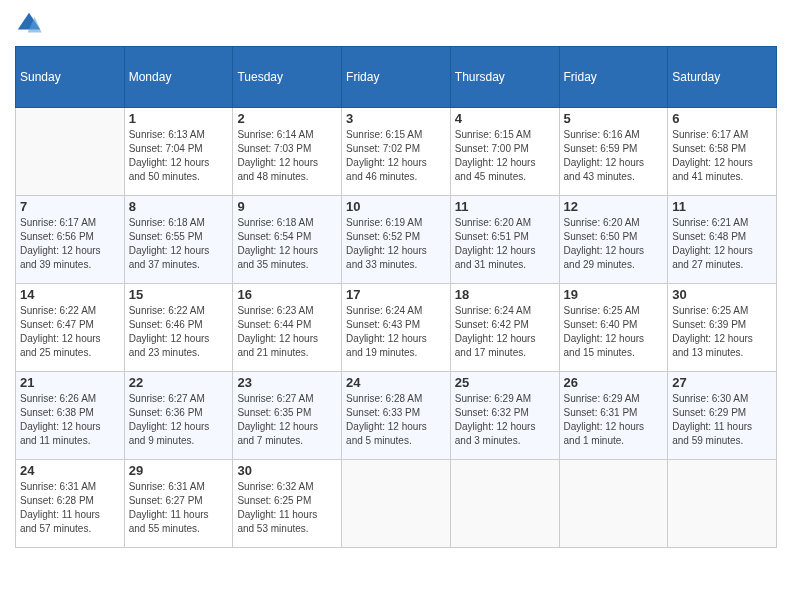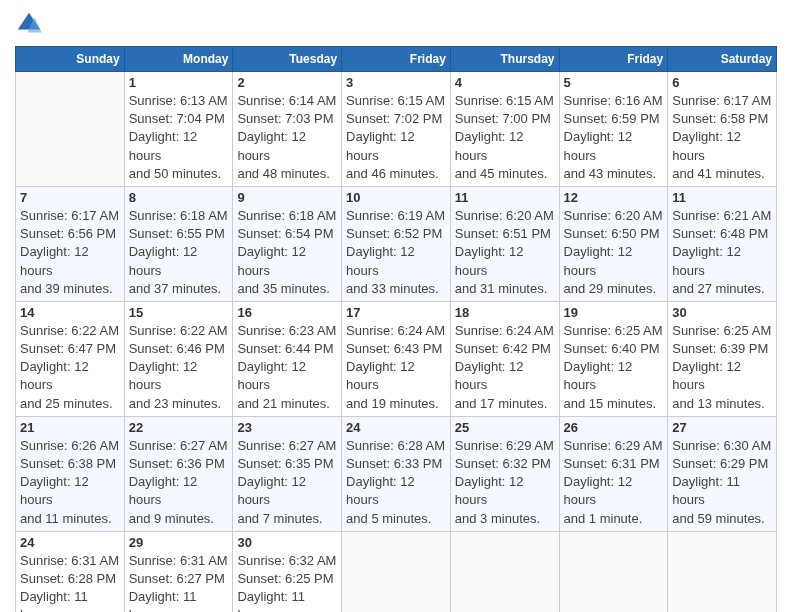--- a/index.html
+++ b/index.html
@@ -59,23 +59,23 @@
     }
     .calendar {
       width: 100%;
       border-collapse: collapse;
       table-layout: fixed;
     }
     .calendar th {
       background: #2a6db5;
       color: #fff;
       font-size: 12px;
-      font-weight: bold;
-      padding: 5px 4px;
-      text-align: right;
+      font-weight: normal;
+      padding: 23px 4px;
+      text-align: left;
       border: 1px solid #1a5a9a;
     }
     .calendar td {
       border: 1px solid #ccc;
       vertical-align: top;
       padding: 3px 4px;
       height: 88px;
       width: 113px;
       font-size: 9.5px;
       color: #333;
@@ -85,21 +85,21 @@
       background: #f9f9f9;
     }
     .day-num {
       font-size: 13px;
       font-weight: bold;
       color: #333;
       display: block;
       margin-bottom: 2px;
     }
     .day-info {
-      font-size: 13px;
+      font-size: 10px;
       color: #444;
       line-height: 1.4;
     }
     tr:nth-child(even) td {
       background: #f5f8ff;
     }
     tr:nth-child(even) td.empty {
       background: #f0f0f0;
     }
   </style>

